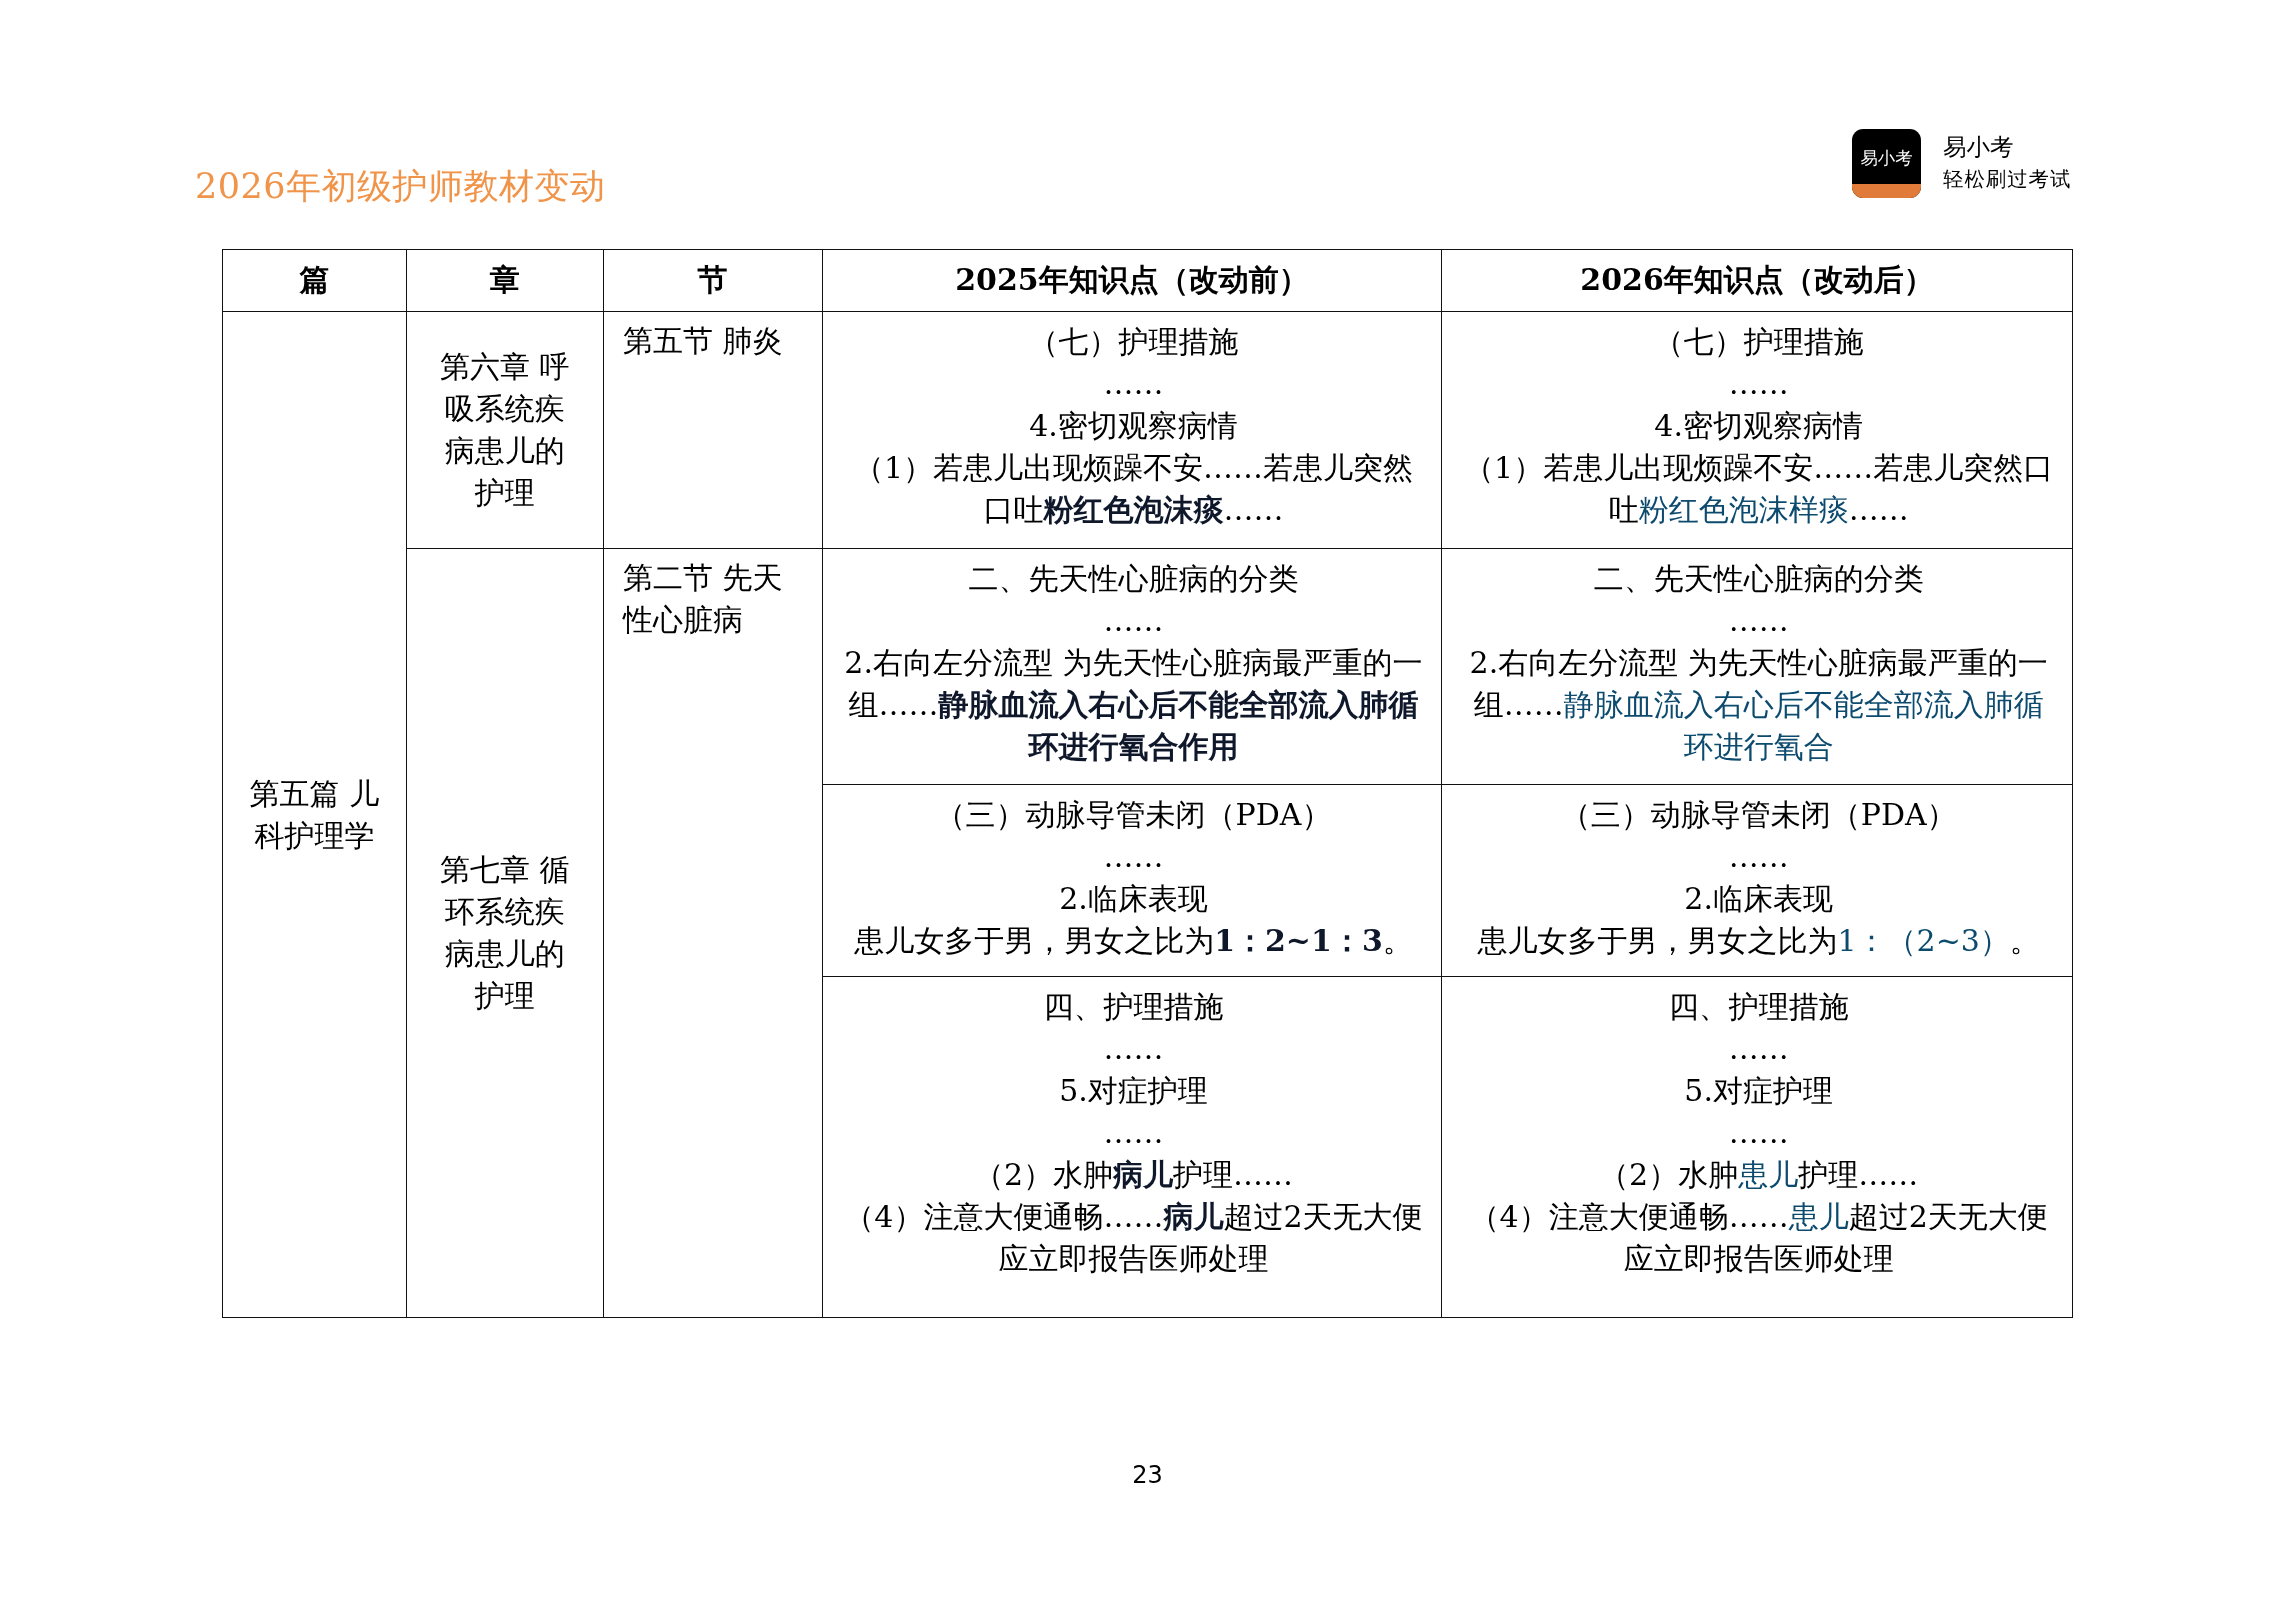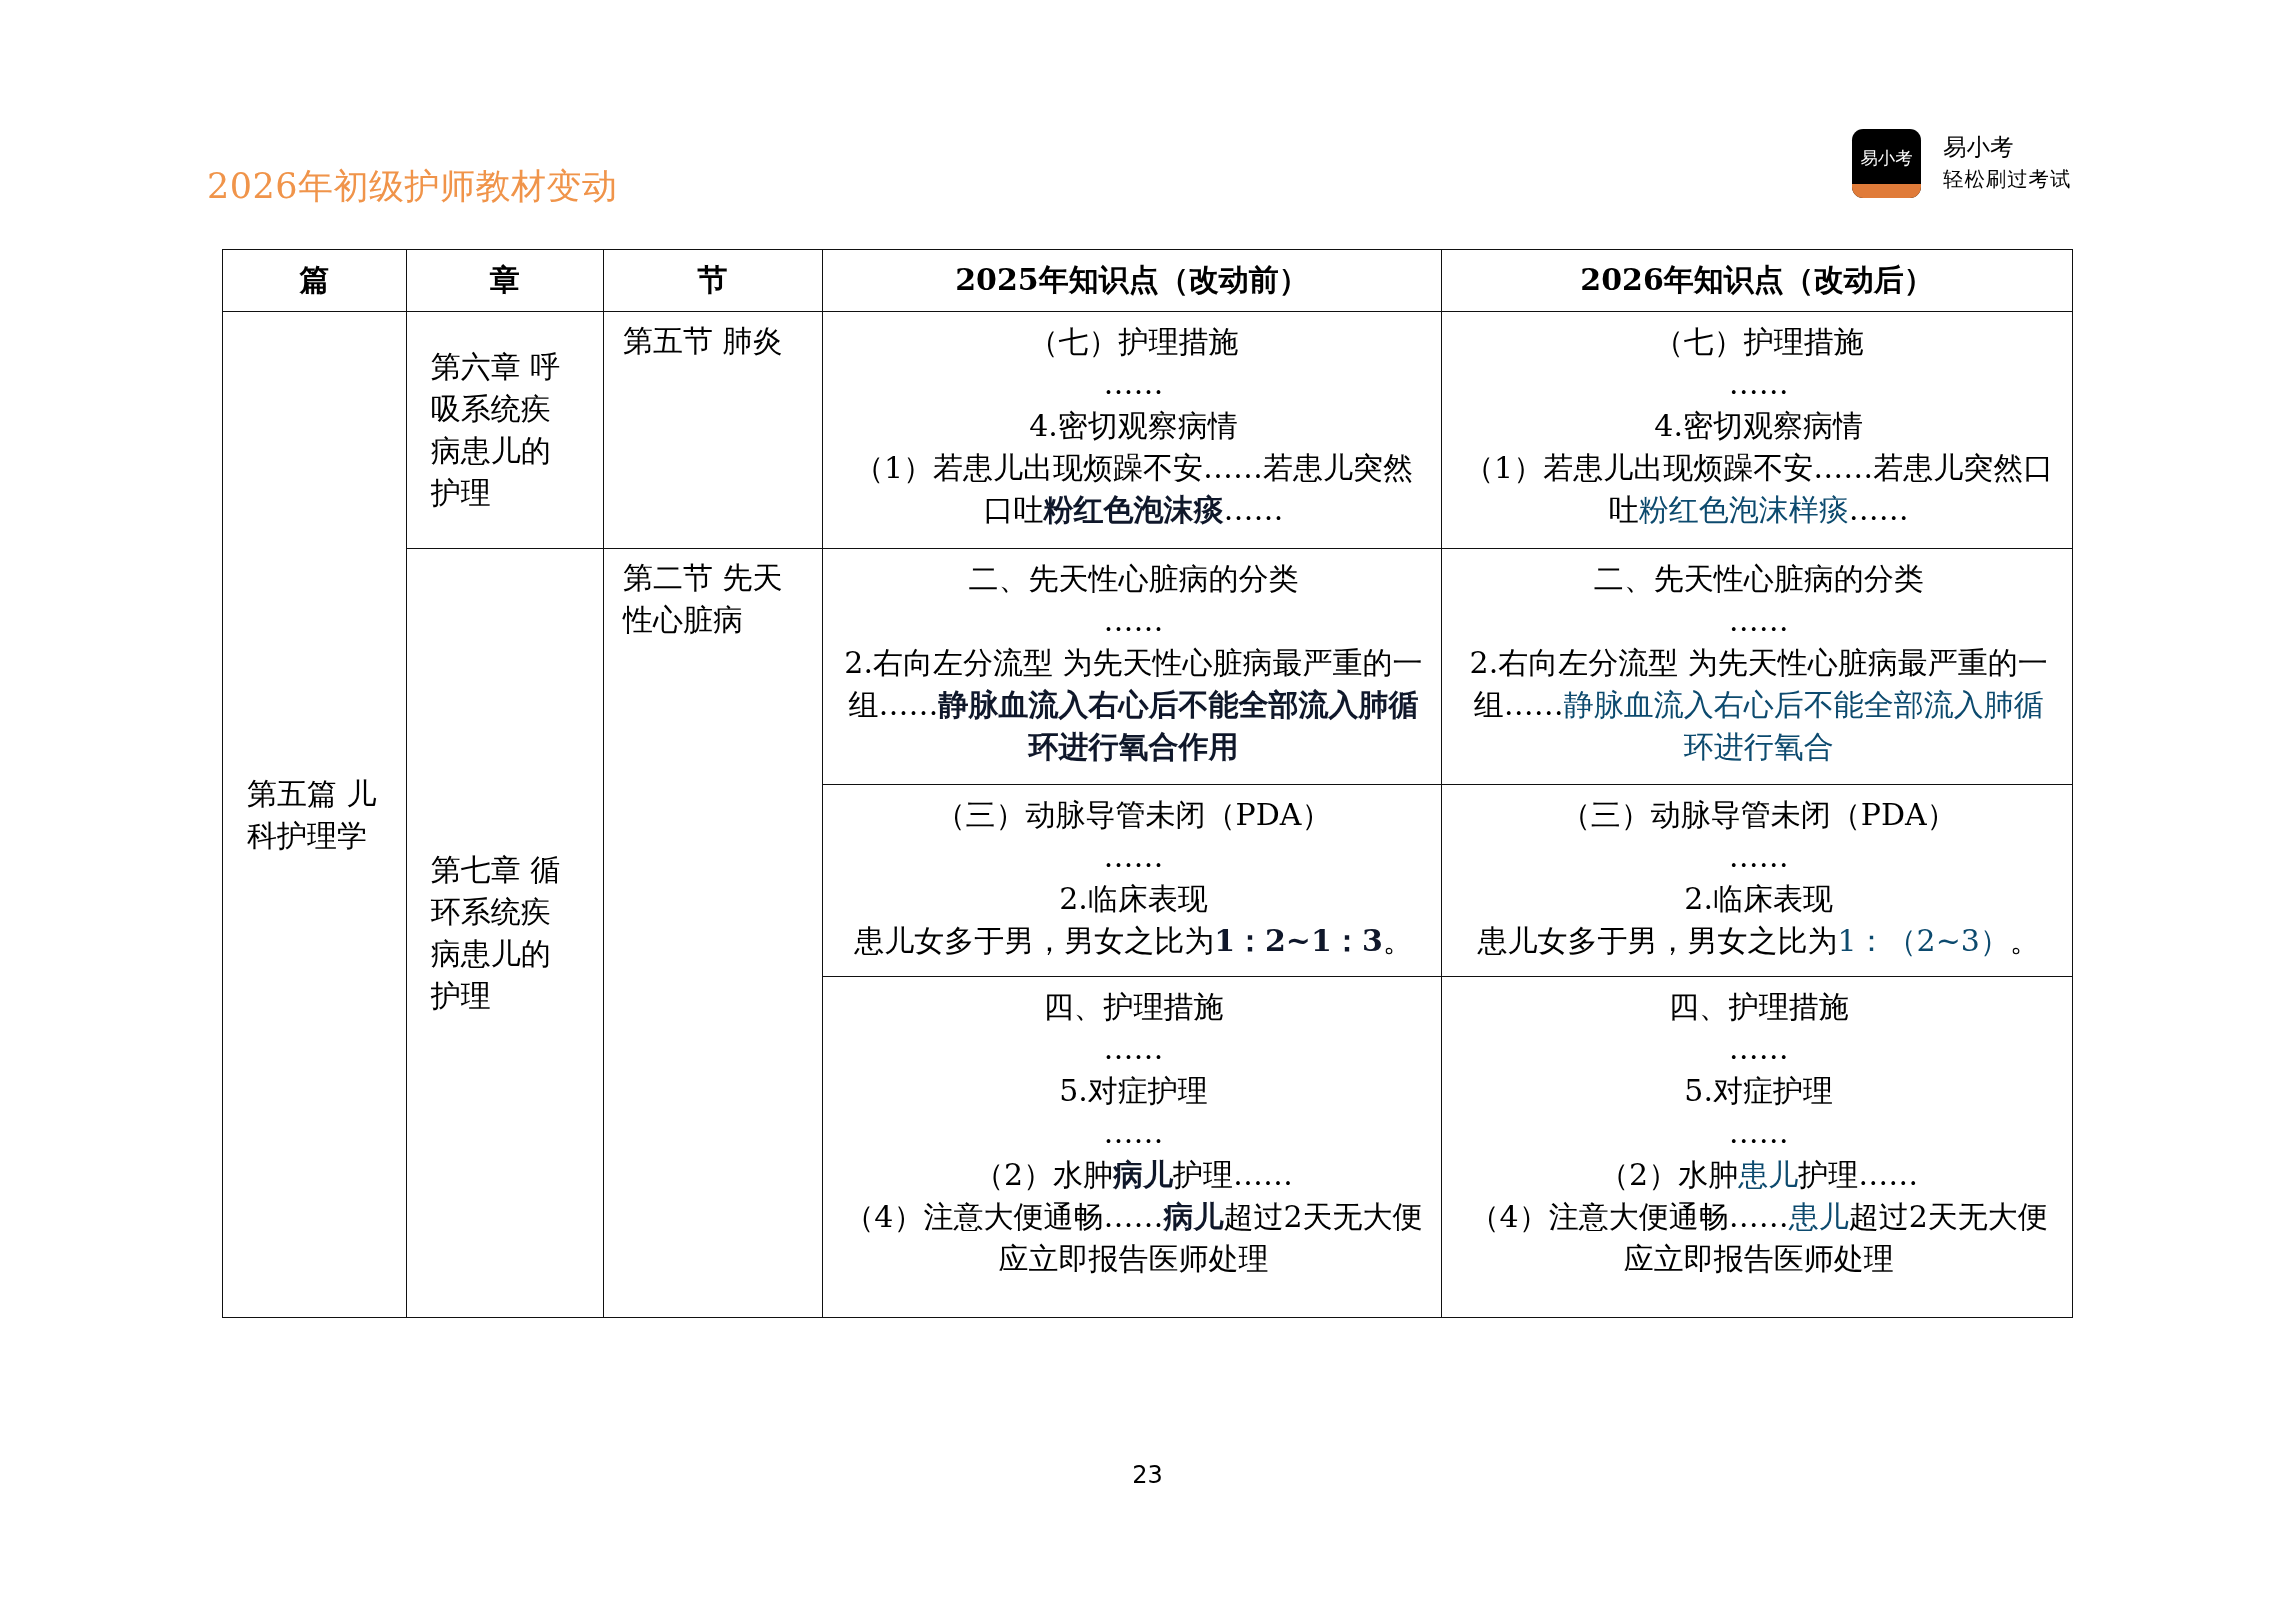--- a/index.html
+++ b/index.html
@@ -1,39 +1,39 @@
 <!DOCTYPE html>
 <html style="font-size:8.2px"><head>
 <meta charset="utf-8">
 <style>
   html, body { margin:0; padding:0; background:#ffffff; }
   body { width:2295px; height:1623px; position:relative; overflow:hidden;
          font-family:"DejaVu Serif","Liberation Serif",serif; color:#000; }
-  .title { position:absolute; left:207px; top:163px; font-size:35px; color:#f0944a;
+  .title { position:absolute; left:195px; top:163px; font-size:35px; color:#f0944a;
            font-family:"DejaVu Serif","Liberation Serif",serif; letter-spacing:0.5px; }
   .logo { position:absolute; left:1852px; top:129px; width:69px; height:69px; border-radius:11.2px;
           overflow:hidden; background:#000; }
   .logo .logo-text { position:absolute; top:11.2px; left:0; width:100%; text-align:center; color:#fff;
           font-family:"DejaVu Sans","Liberation Sans",sans-serif; font-size:17.4px; line-height:36px; }
   .logo .logo-bar { position:absolute; left:0; bottom:0; width:100%; height:14.3px; background:#e07b39; }
   .brand { position:absolute; left:1943px; top:132px; }
   .brand-name { font-family:"DejaVu Sans","Liberation Sans",sans-serif; font-size:23.5px; line-height:31px; }
   .brand-slogan { font-family:"DejaVu Sans","Liberation Sans",sans-serif; font-size:20.4px; line-height:29px; margin-top:2px; letter-spacing:1px;text-align:center; }
 
   table.changes { position:absolute; left:222px; top:249px; border-collapse:collapse; table-layout:fixed;
                   width:1851px; }
   table.changes td, table.changes th { border:1.5px solid #111; vertical-align:top; padding:0; }
   th { height:61px; font-size:30px; font-weight:bold; text-align:center; vertical-align:middle !important; }
   td { font-size:30px; line-height:42px; }
   .c-pian { width:183px; }
   .c-zhang { width:196px; }
   .c-jie { width:218px; }
   .c-before { width:617px; }
   .c-after { width:628px; }
-  .cell-center { vertical-align:middle !important; padding:0 24px !important; }
+  .cell-center { text-align:center; vertical-align:middle !important; padding:0 24px !important; }
   .cell-jie { padding:8.2px 15.3px 0 19.4px !important; }
   .cell-content { padding:9.2px 15.3px 9.2px 18.4px !important;text-align:center; }
   .line { display:block; white-space:normal; }
   .red { color:#0f172a;font-weight:bold; }
   .blue { color:#0c4a6e; }
   .page-num { position:absolute; top:1461px; left:0; width:2295px; text-align:center; font-size:24px;
               font-family:"DejaVu Sans","Liberation Sans",sans-serif; }
 </style>
 </head>
 <body>

